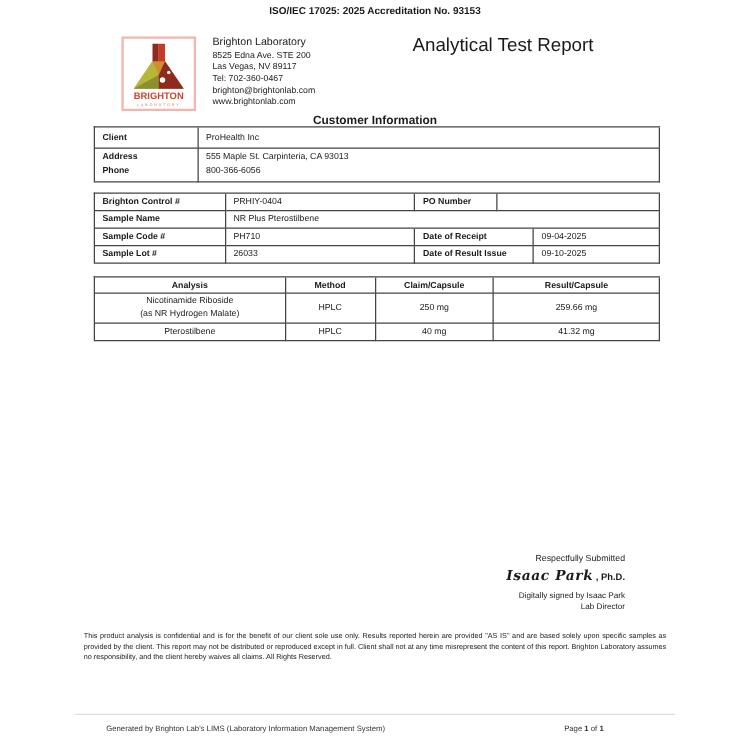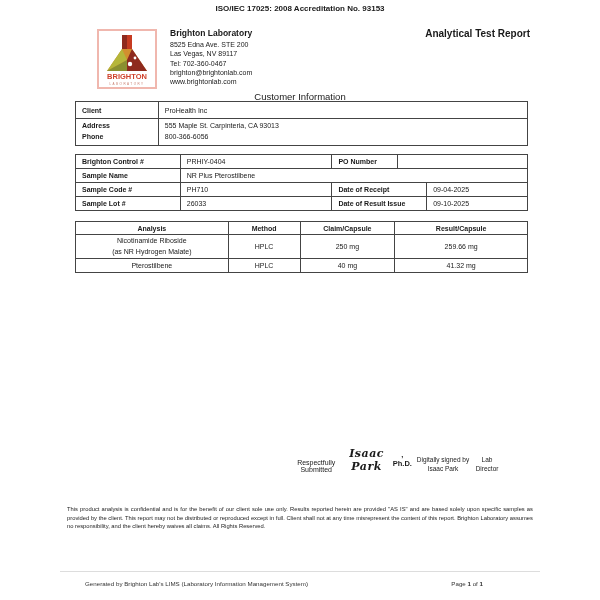--- a/index.html
+++ b/index.html
@@ -7,56 +7,56 @@
     position:relative;width:600px;height:600px;background:#ffffff;
     font-family:"Liberation Sans",sans-serif;color:#1a1a1a;overflow:hidden;
   }
   .abs{position:absolute;}
   
   .iso-line{top:4px;left:0;width:600px;text-align:center;font-size:8px;font-weight:bold;}
   
   .logo-box{top:29px;left:97px;width:44px;height:60px;}
   
   .lab-info{top:29px;left:170px;line-height:9.2px;font-size:7px;}
-  .lab-name{font-weight:bold;font-size:8.5px;margin-bottom:2px;}
-  .report-title{top:28px;left:330px;width:200px;text-align:right;font-size:10px;font-weight:bold;}
+  .lab-name{font-weight:normal;font-size:8.5px;margin-bottom:2px;}
+  .report-title{top:28px;left:330px;width:200px;text-align:left;font-size:15px;font-weight:normal;}
   
-  .sec-title{left:0;width:600px;text-align:center;font-size:9.5px;font-weight:normal;}
+  .sec-title{left:0;width:600px;text-align:center;font-size:9.5px;font-weight:bold;}
   
   .grid{left:75px;width:453px;border-top:1px solid #444;border-left:1px solid #444;box-sizing:border-box;}
   .row{display:flex;}
   .cell{
     box-sizing:border-box;border-right:1px solid #444;border-bottom:1px solid #444;
     font-size:7px;display:flex;flex-direction:column;justify-content:center;
     padding:2px 0 2px 6px;overflow:hidden;
   }
   .cell.bold{font-weight:bold;}
   .cell.center{text-align:center;padding-left:0;align-items:center;}
   .cell .line{line-height:10.5px;}
   
-  .signature{top:444px;left:290px;width:210px;display:flex;flex-direction:row;align-items:flex-end;text-align:center;}
+  .signature{top:444px;left:290px;width:210px;display:flex;flex-direction:column;align-items:flex-end;text-align:center;}
   .sig-submitted{font-size:7px;}
   .sig-name-row{margin-top:3px;display:flex;align-items:baseline;}
   .sig-script{font-family:"DejaVu Serif",serif;font-style:italic;font-weight:bold;font-size:11px;letter-spacing:0.5px;}
   .sig-suffix{font-weight:bold;font-size:7.5px;margin-left:2px;}
   .sig-digital{margin-top:5px;font-size:6.5px;line-height:9px;}
   .sig-role{font-size:6.5px;line-height:9px;}
   
   .disclaimer{top:505px;left:67px;width:466px;font-size:5.8px;line-height:8.6px;text-align:justify;color:#222;}
   
   .footer-rule{top:571px;left:60px;width:480px;height:1px;background:#dddddd;}
   .footer{top:580px;left:85px;width:398px;display:flex;justify-content:space-between;font-size:6.2px;color:#333;}
   .pg-b{font-weight:bold;}
 </style>
 </head>
 <body>
 
 <div class="page">
 
-  <div class="abs iso-line">ISO/IEC 17025: 2008 Accreditation No. 93153</div>
+  <div class="abs iso-line">ISO/IEC 17025: 2025 Accreditation No. 93153</div>
 
   <div class="abs logo-box">
     <svg width="60" height="60" viewBox="0 0 60 60">
       <rect x="1" y="1" width="58" height="58" fill="#ffffff" stroke-width="2" stroke="#f0b7ae"></rect>
 
       <rect x="25" y="6" width="5" height="15" fill="#8e2a1e"></rect>
       <rect x="30" y="6" width="5" height="15" fill="#c63b21"></rect>
 
       <polygon points="25,20 35,20 50,42 10,42" fill="#d28f2f"></polygon>
       <polygon points="25,20 30,31 10,42" fill="#b5b63a"></polygon>

